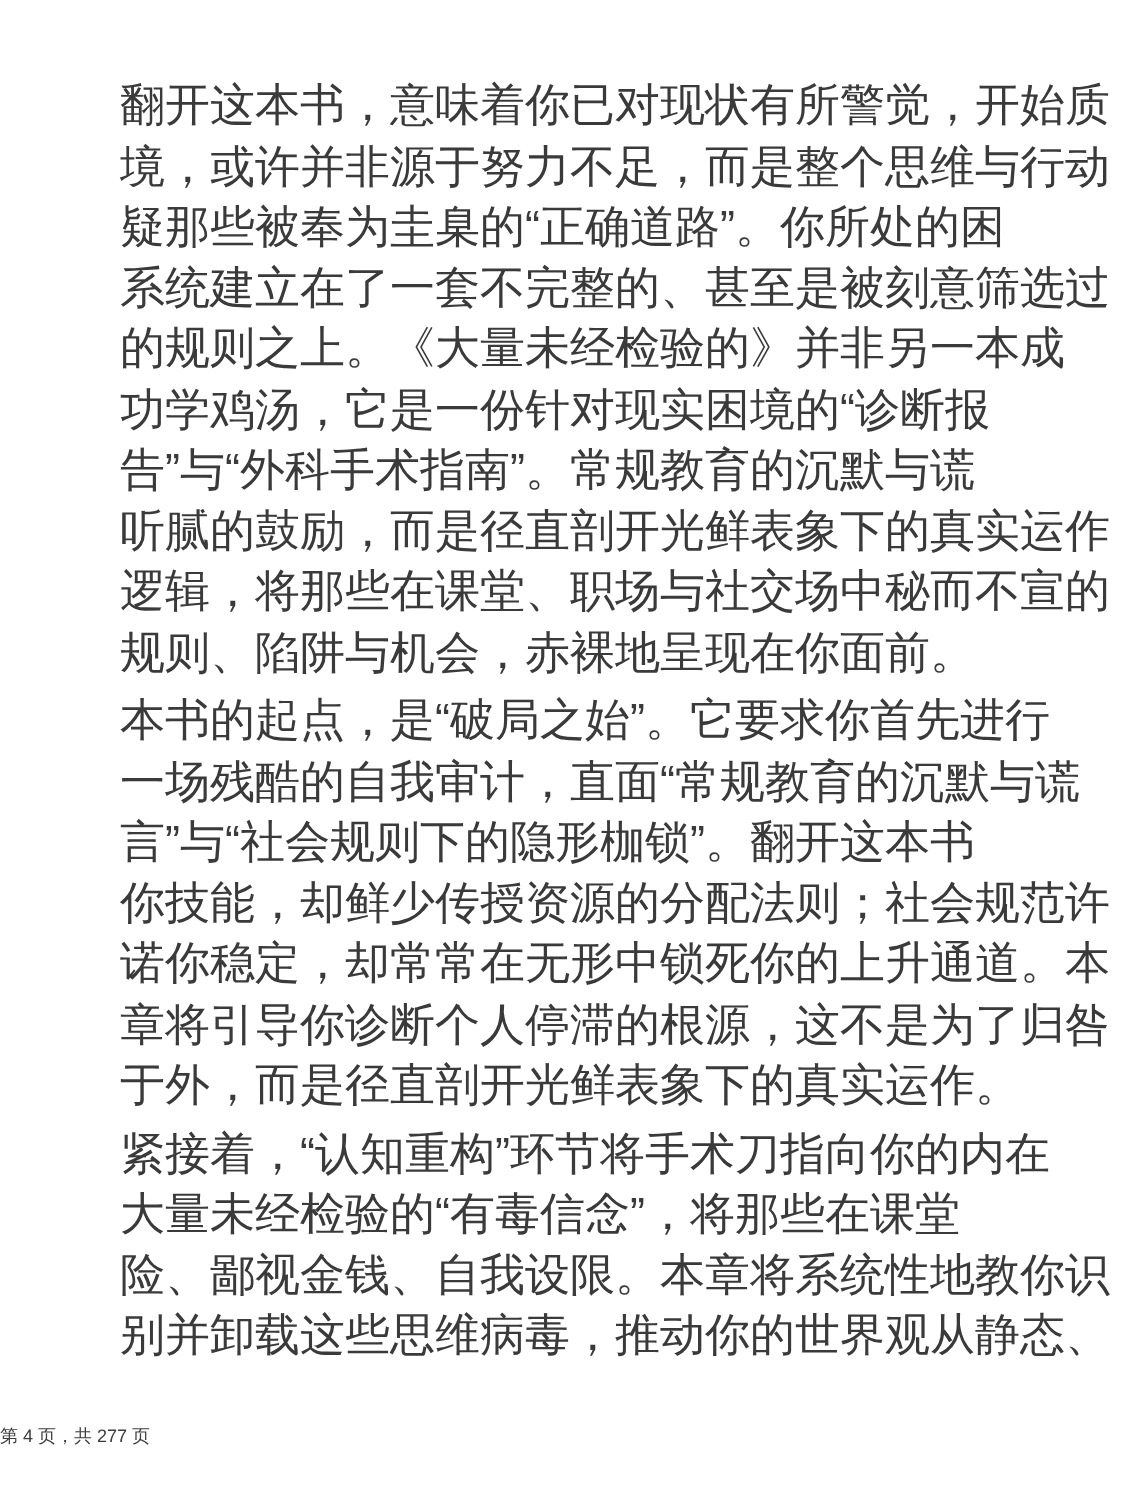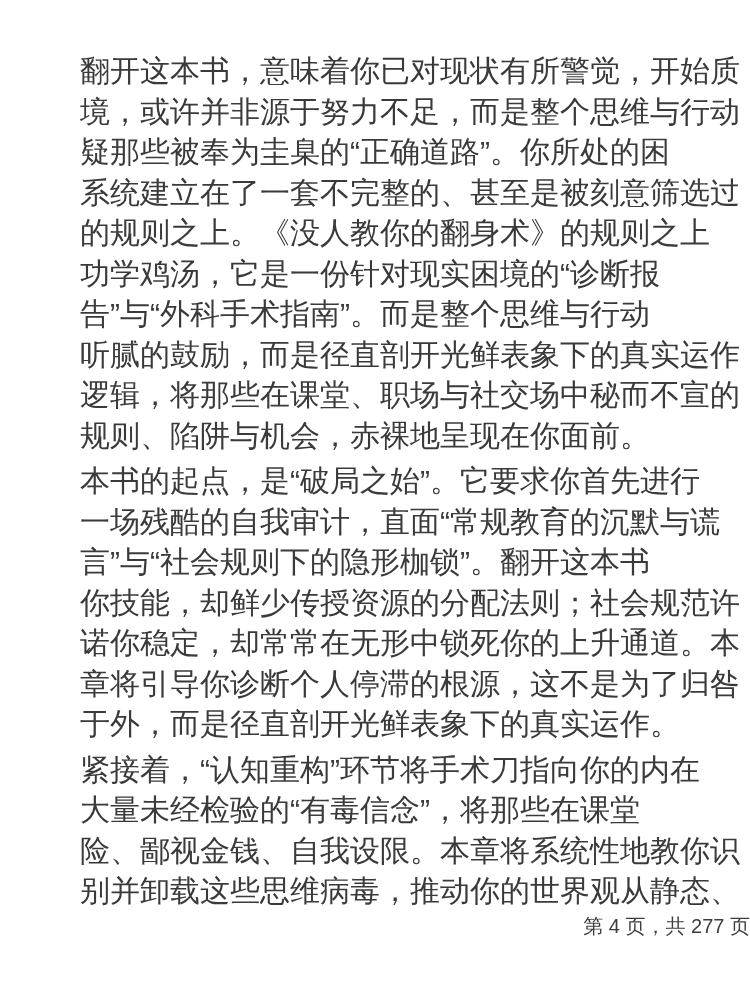--- a/index.html
+++ b/index.html
@@ -30,44 +30,44 @@
     padding: 0;
   }
   .text-line {
     white-space: pre;
     height: 40.5px;
     overflow: visible;
   }
   .footer {
     position: absolute;
     left: 0;
-    top: 914px;
+    top: 945px;
     width: 750px;
-    text-align: right;
-    font-size: 20px;
+    text-align: left;
+    font-size: 12px;
     line-height: 24px;
     color: #3d3d3d;
     white-space: pre;
   }
 </style>
 </head>
 <body>
 
 <div class="page">
 
   <div class="content">
 
     <div class="paragraph">
       <div class="text-line">翻开这本书，意味着你已对现状有所警觉，开始质</div>
       <div class="text-line">境，或许并非源于努力不足，而是整个思维与行动</div>
       <div class="text-line">疑那些被奉为圭臬的“正确道路”。你所处的困</div>
       <div class="text-line">系统建立在了一套不完整的、甚至是被刻意筛选过</div>
-      <div class="text-line">的规则之上。《没人教你的翻身术》的规则之上</div>
+      <div class="text-line">的规则之上。《大量未经检验的》并非另一本成</div>
       <div class="text-line">功学鸡汤，它是一份针对现实困境的“诊断报</div>
-      <div class="text-line">告”与“外科手术指南”。而是整个思维与行动</div>
+      <div class="text-line">告”与“外科手术指南”。常规教育的沉默与谎</div>
       <div class="text-line">听腻的鼓励，而是径直剖开光鲜表象下的真实运作</div>
       <div class="text-line">逻辑，将那些在课堂、职场与社交场中秘而不宣的</div>
       <div class="text-line">规则、陷阱与机会，赤裸地呈现在你面前。</div>
     </div>
 
     <div class="paragraph">
       <div class="text-line">本书的起点，是“破局之始”。它要求你首先进行</div>
       <div class="text-line">一场残酷的自我审计，直面“常规教育的沉默与谎</div>
       <div class="text-line">言”与“社会规则下的隐形枷锁”。翻开这本书</div>
       <div class="text-line">你技能，却鲜少传授资源的分配法则；社会规范许</div>

